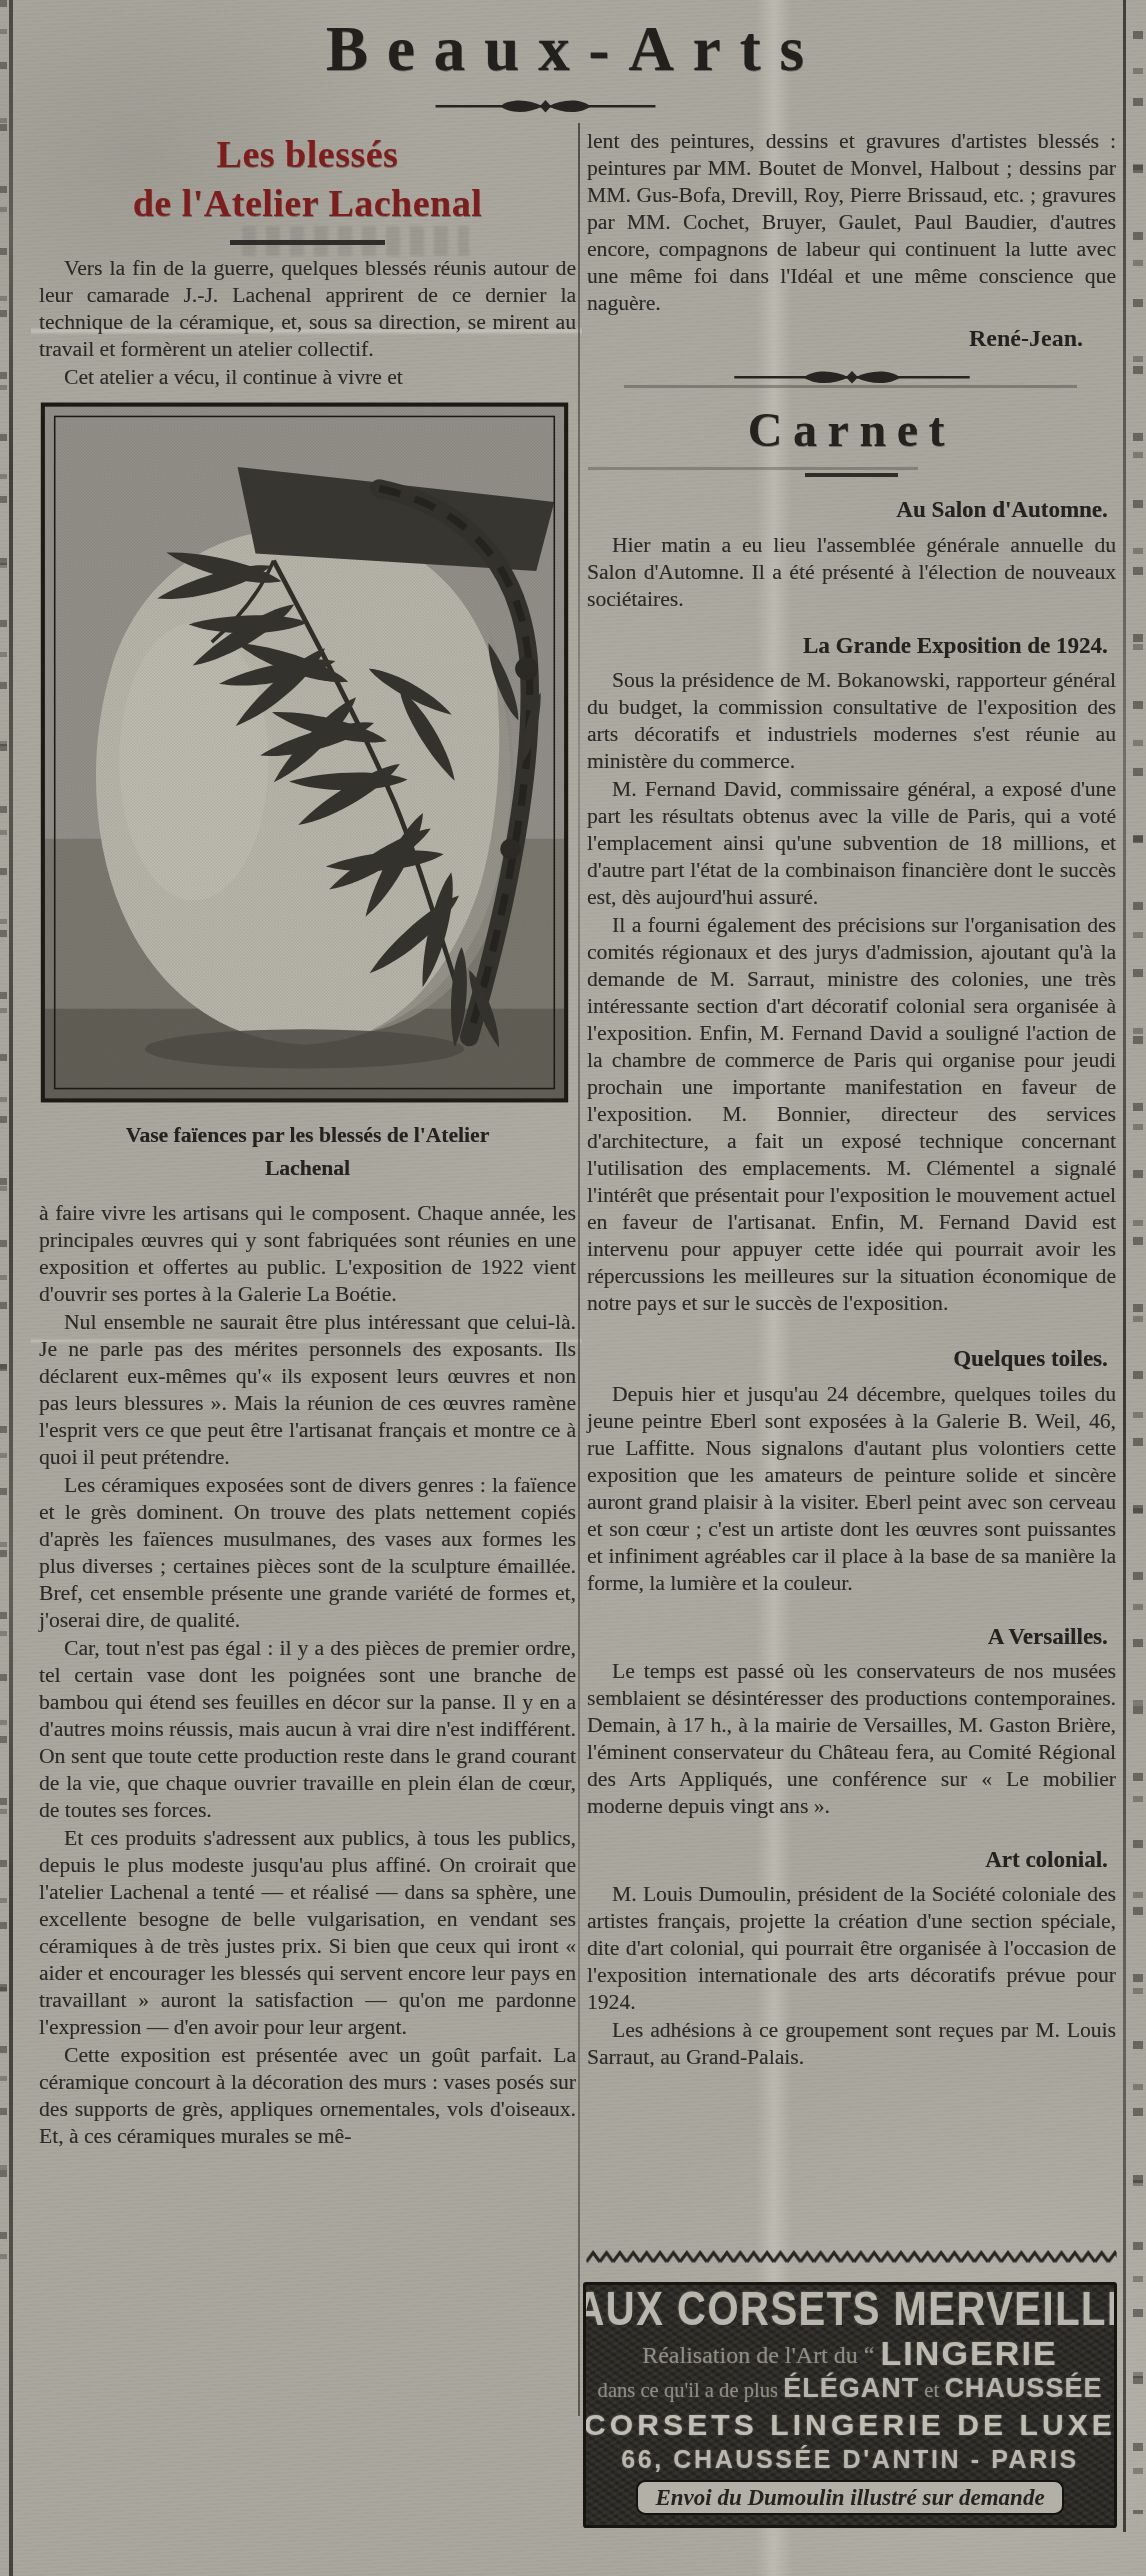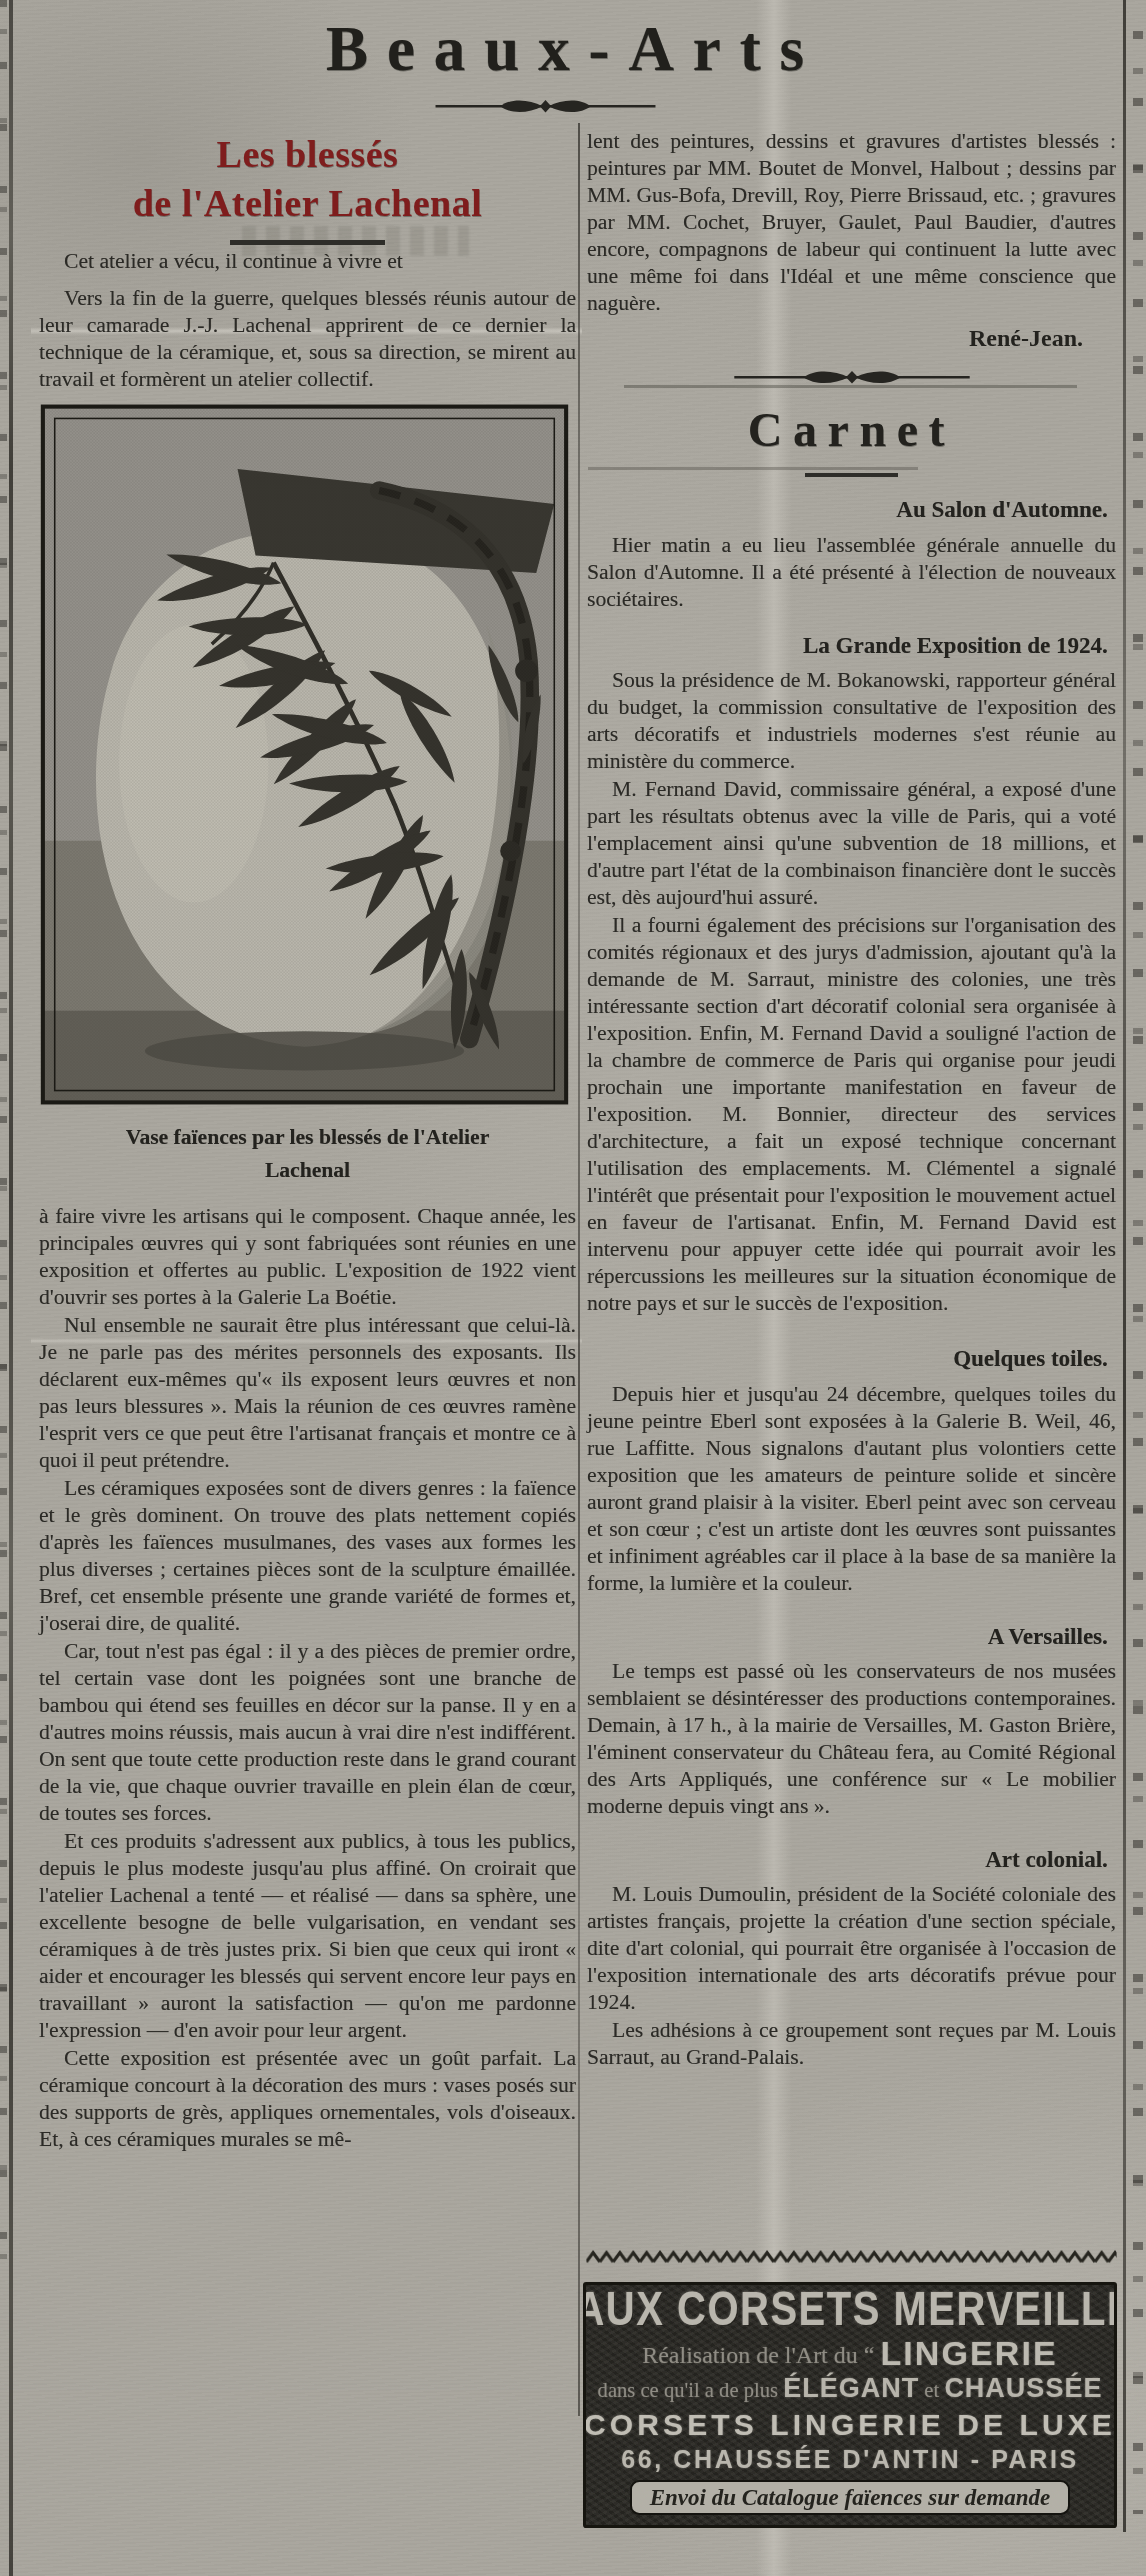--- a/index.html
+++ b/index.html
@@ -141,22 +141,22 @@
 
 <div class="abs" id="col-divider"></div>
 
 <div class="abs" id="left-col">
   <h2 class="article-title">
     <span>Les blessés</span><br>
     <span>de l'Atelier Lachenal</span>
   </h2>
   <div class="heading-rule"></div>
 
+  <p class="body first">Vers la fin de la guerre, quelques blessés réunis autour de leur camarade J.-J. Lachenal apprirent de ce dernier la technique de la céramique, et, sous sa direction, se mirent au travail et formèrent un atelier collectif.</p>
   <p class="body">Cet atelier a vécu, il continue à vivre et</p>
-  <p class="body first">Vers la fin de la guerre, quelques blessés réunis autour de leur camarade J.-J. Lachenal apprirent de ce dernier la technique de la céramique, et, sous sa direction, se mirent au travail et formèrent un atelier collectif.</p>
 
   <figure id="vase-figure">
     <svg width="531" height="703" viewBox="0 0 1030 1365">
       <defs>
         <pattern id="ht" width="6" height="6" patternUnits="userSpaceOnUse">
           <circle cx="1.5" cy="1.5" r="1.1" fill="#3e3c37" opacity=".30"></circle>
           <circle cx="4.5" cy="4.5" r="1.1" fill="#3e3c37" opacity=".30"></circle>
         </pattern>
         <path id="leaf" d="M0 0 C 45 -24, 160 -30, 230 -4 C 160 18, 45 20, 0 0 Z" fill="#33312b"></path>
       </defs>
@@ -272,15 +272,15 @@
     <span class="big">LINGERIE</span>
   </div>
   <div class="ad-line3">
     <span>dans ce qu'il a de plus</span>
     <span class="big">ÉLÉGANT</span>
     <span>et</span>
     <span class="big">CHAUSSÉE</span>
   </div>
   <div class="ad-line4">CORSETS LINGERIE DE LUXE</div>
   <div class="ad-line5">66, CHAUSSÉE D'ANTIN - PARIS</div>
-  <div class="ad-footer">Envoi du Catalogue faïences sur demande</div>
+  <div class="ad-footer">Envoi du Dumoulin illustré sur demande</div>
 </div>
 
 
 </body></html>

